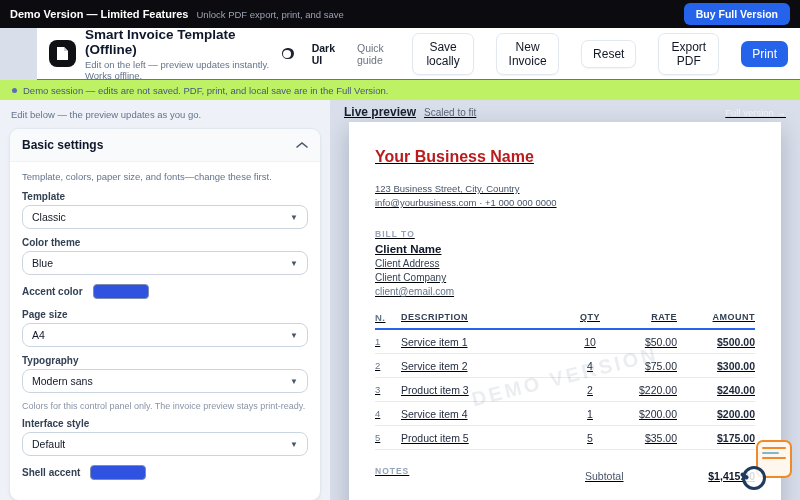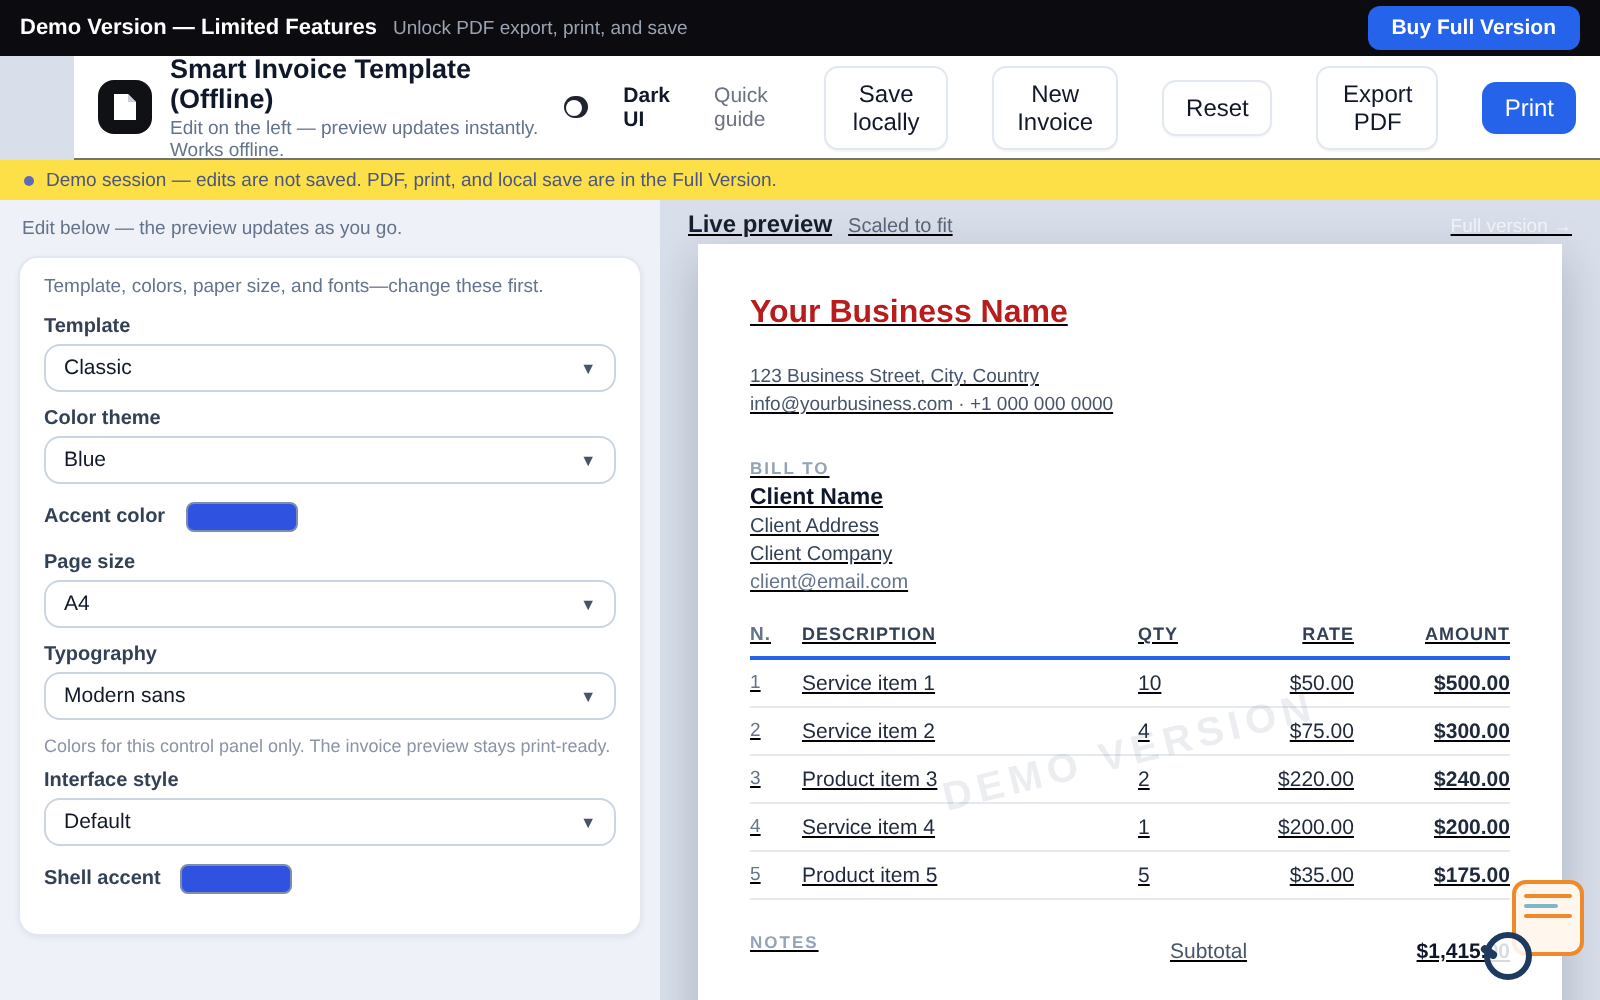--- a/index.html
+++ b/index.html
@@ -22,21 +22,21 @@
   .appbar-right { margin-left:auto; display:flex; align-items:center; gap:22px; }
   .toggle { width:20px; height:11px; background:#1f2430; border-radius:6px; position:relative; cursor:pointer; }
   .toggle .knob { position:absolute; left:1.5px; top:1.5px; width:8px; height:8px; background:#fff; border-radius:50%; }
   .tgl-label { font-size:10.5px; font-weight:bold; color:#111827; margin-left:-4px; }
   .link-btn { font-size:10.5px; color:#6b7280; cursor:pointer; }
   .hbtn { background:#fff; border:1px solid #e2e8f0; border-radius:7px; padding:6px 11px; font-size:12px;
           font-weight:400; color:#111827; cursor:pointer; font-family:inherit; box-shadow:0 1px 1px rgba(15,23,42,.04); }
   .hbtn.primary { border:none; color:#fff; }
 
   
-  .notice { height:20px; background:#fde047; display:flex; align-items:center; padding:0 12px; gap:6px; }
+  .notice { height:20px; background:#bef264; display:flex; align-items:center; padding:0 12px; gap:6px; }
   .notice .dot { width:5px; height:5px; border-radius:50%; background:#5b6bb5; }
   .notice span.txt { font-size:9.5px; color:#4a5680; }
 
   
   .main { display:flex; height:400px; }
   .left { width:330px; background:#eef1f8; padding:7px 9px; overflow:hidden; }
   .hint { font-size:9.5px; color:#64748b; margin:2px 0 8px 2px; }
   .card { background:#fff; border:1px solid #e2e8f0; border-radius:10px; box-shadow:0 1px 3px rgba(15,23,42,.06); overflow:hidden; }
   .card-head { display:flex; align-items:center; justify-content:space-between; padding:9px 12px; background:#f8fafc; border-bottom:1px solid #eef2f6; cursor:pointer; }
   .card-head .ct { font-size:12px; font-weight:bold; color:#0f172a; }
@@ -78,21 +78,21 @@
   .client-name { font-size:11.5px; font-weight:bold; color:#0f172a; margin:4px 0 3px; }
   .client-line { font-size:10px; color:#334155; margin-bottom:3px; }
   .client-email { font-size:10px; color:#64748b; }
 
   .inv-table { margin-top:15px; }
   .thead { display:flex; font-size:9px; font-weight:bold; letter-spacing:.5px; color:#334155;
            padding-bottom:5px; border-bottom:2px solid #2563eb; }
   .trow { display:flex; align-items:center; padding:5.5px 0; border-bottom:1px solid #e5e9f0; font-size:10.5px; color:#1e293b; }
   .c-n { width:26px; color:#64748b; font-size:9.5px; }
   .c-desc { flex:1; }
-  .c-qty { width:42px; text-align:left; }
+  .c-qty { width:42px; text-align:center; }
   .c-rate { width:66px; text-align:right; }
   .c-amt { width:78px; text-align:right; font-weight:600; }
 
   .watermark { position:absolute; left:50%; top:255px; transform:translate(-50%,-50%) rotate(-14deg);
                font-size:20px; font-weight:bold; letter-spacing:3px; color:rgba(100,116,139,.13); white-space:nowrap; pointer-events:none; }
 
   .inv-bottom { display:flex; justify-content:space-between; margin-top:16px; }
   .totals { width:170px; }
   .total-row { display:flex; justify-content:space-between; padding:4px 0; font-size:10.5px; }
   .total-row .tl { color:#475569; }
@@ -146,20 +146,26 @@
     <span class="dot"></span>
     <span class="txt">Demo session — edits are not saved. PDF, print, and local save are in the Full Version.</span>
   </div>
 
   <div class="main">
 
     <div class="left">
       <div class="hint">Edit below — the preview updates as you go.</div>
 
       <div class="card">
+        <div class="card-head">
+          <span class="ct">Basic settings</span>
+          <svg width="12" height="8" viewBox="0 0 12 8">
+            <polyline points="1,6 6,2 11,6" fill="none" stroke="#475569" stroke-width="1.6" stroke-linecap="round"></polyline>
+          </svg>
+        </div>
         <div class="card-body">
           <div class="desc">Template, colors, paper size, and fonts—change these first.</div>
 
           <div class="field">
             <label>Template</label>
             <div class="select">
               <span>Classic</span>
               <span class="chev">▼</span>
             </div>
           </div>

